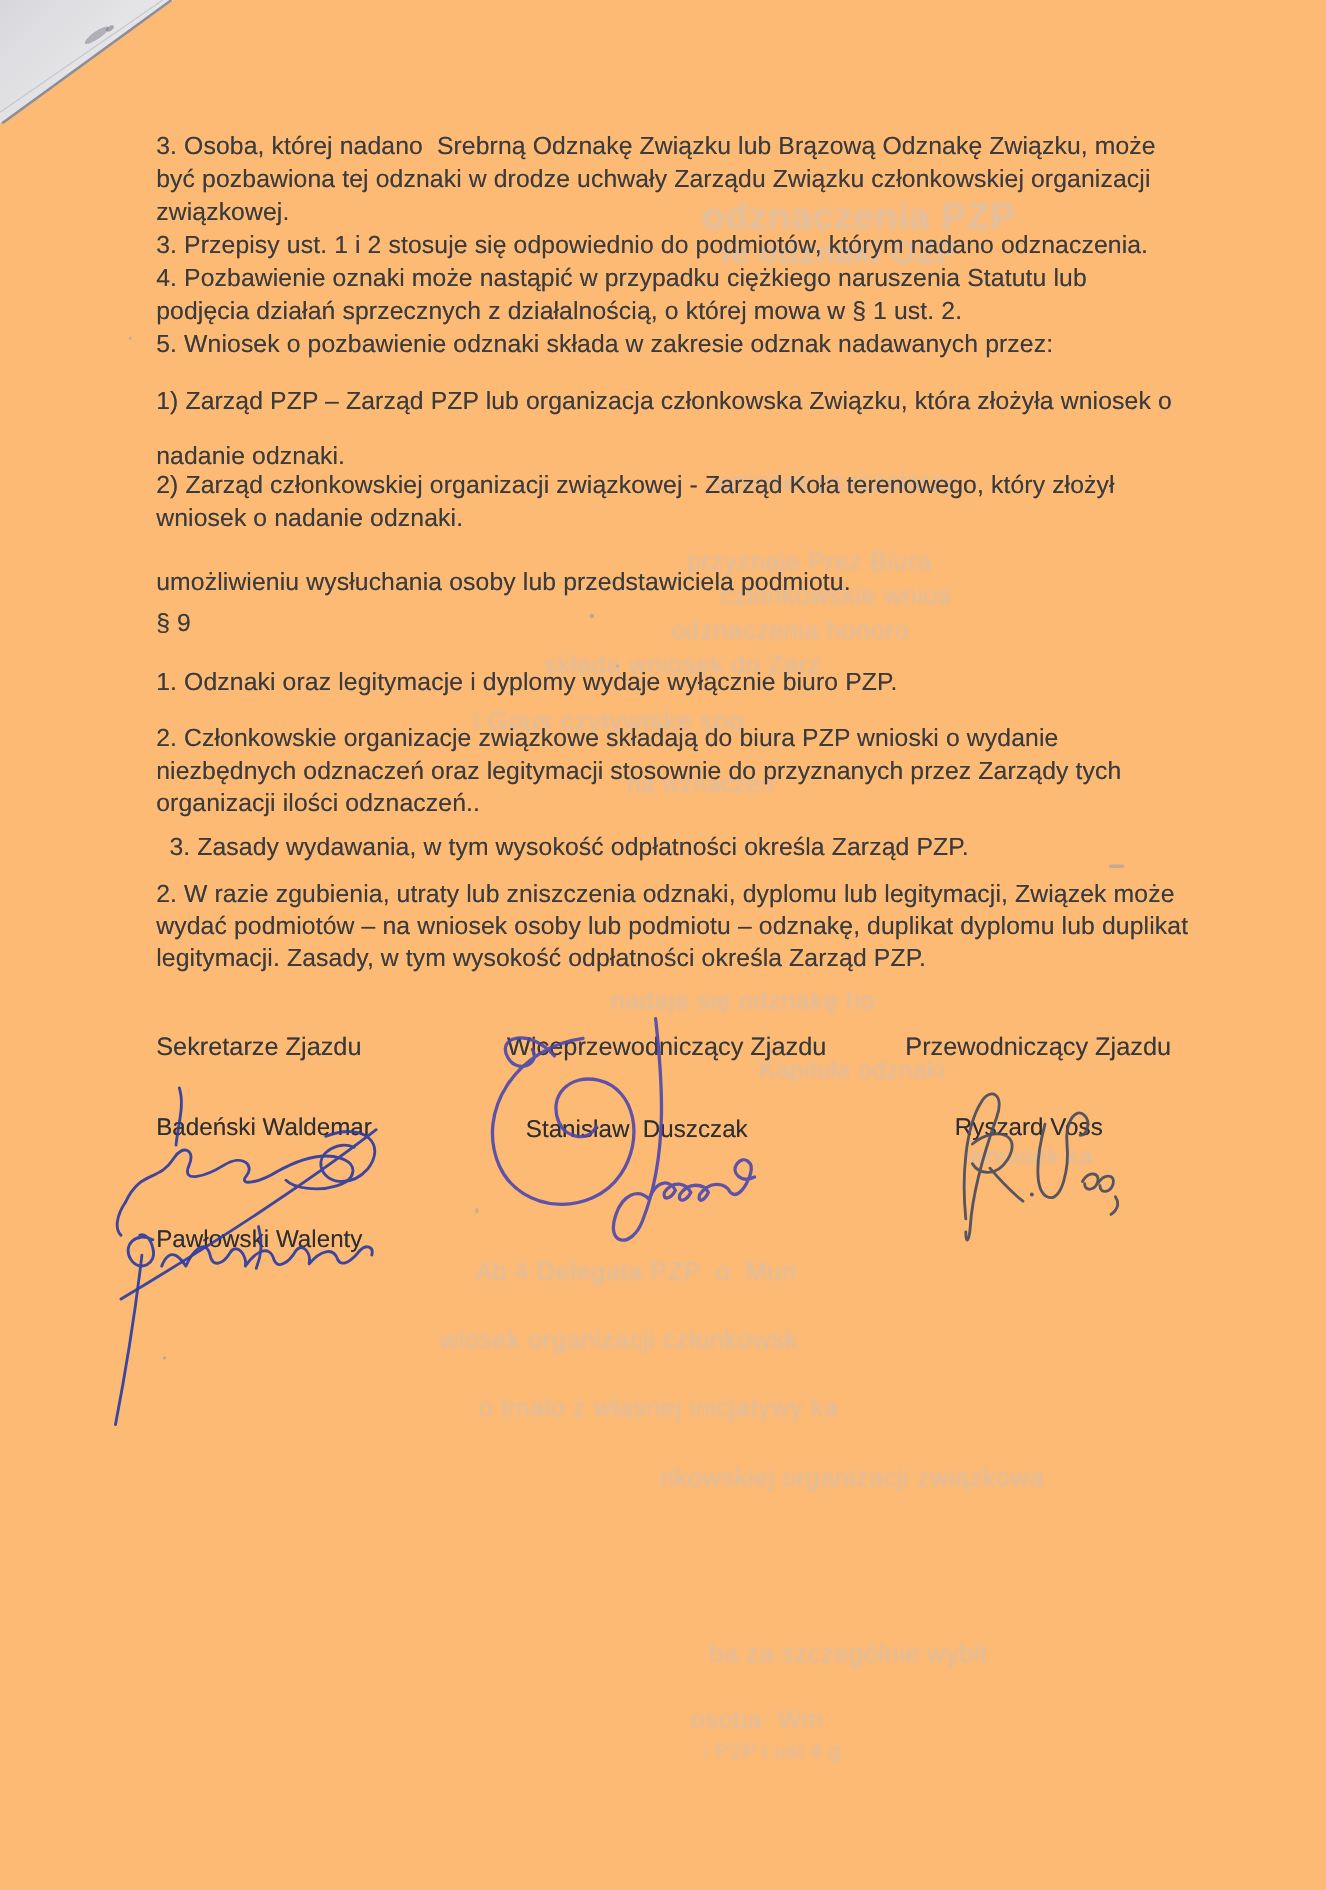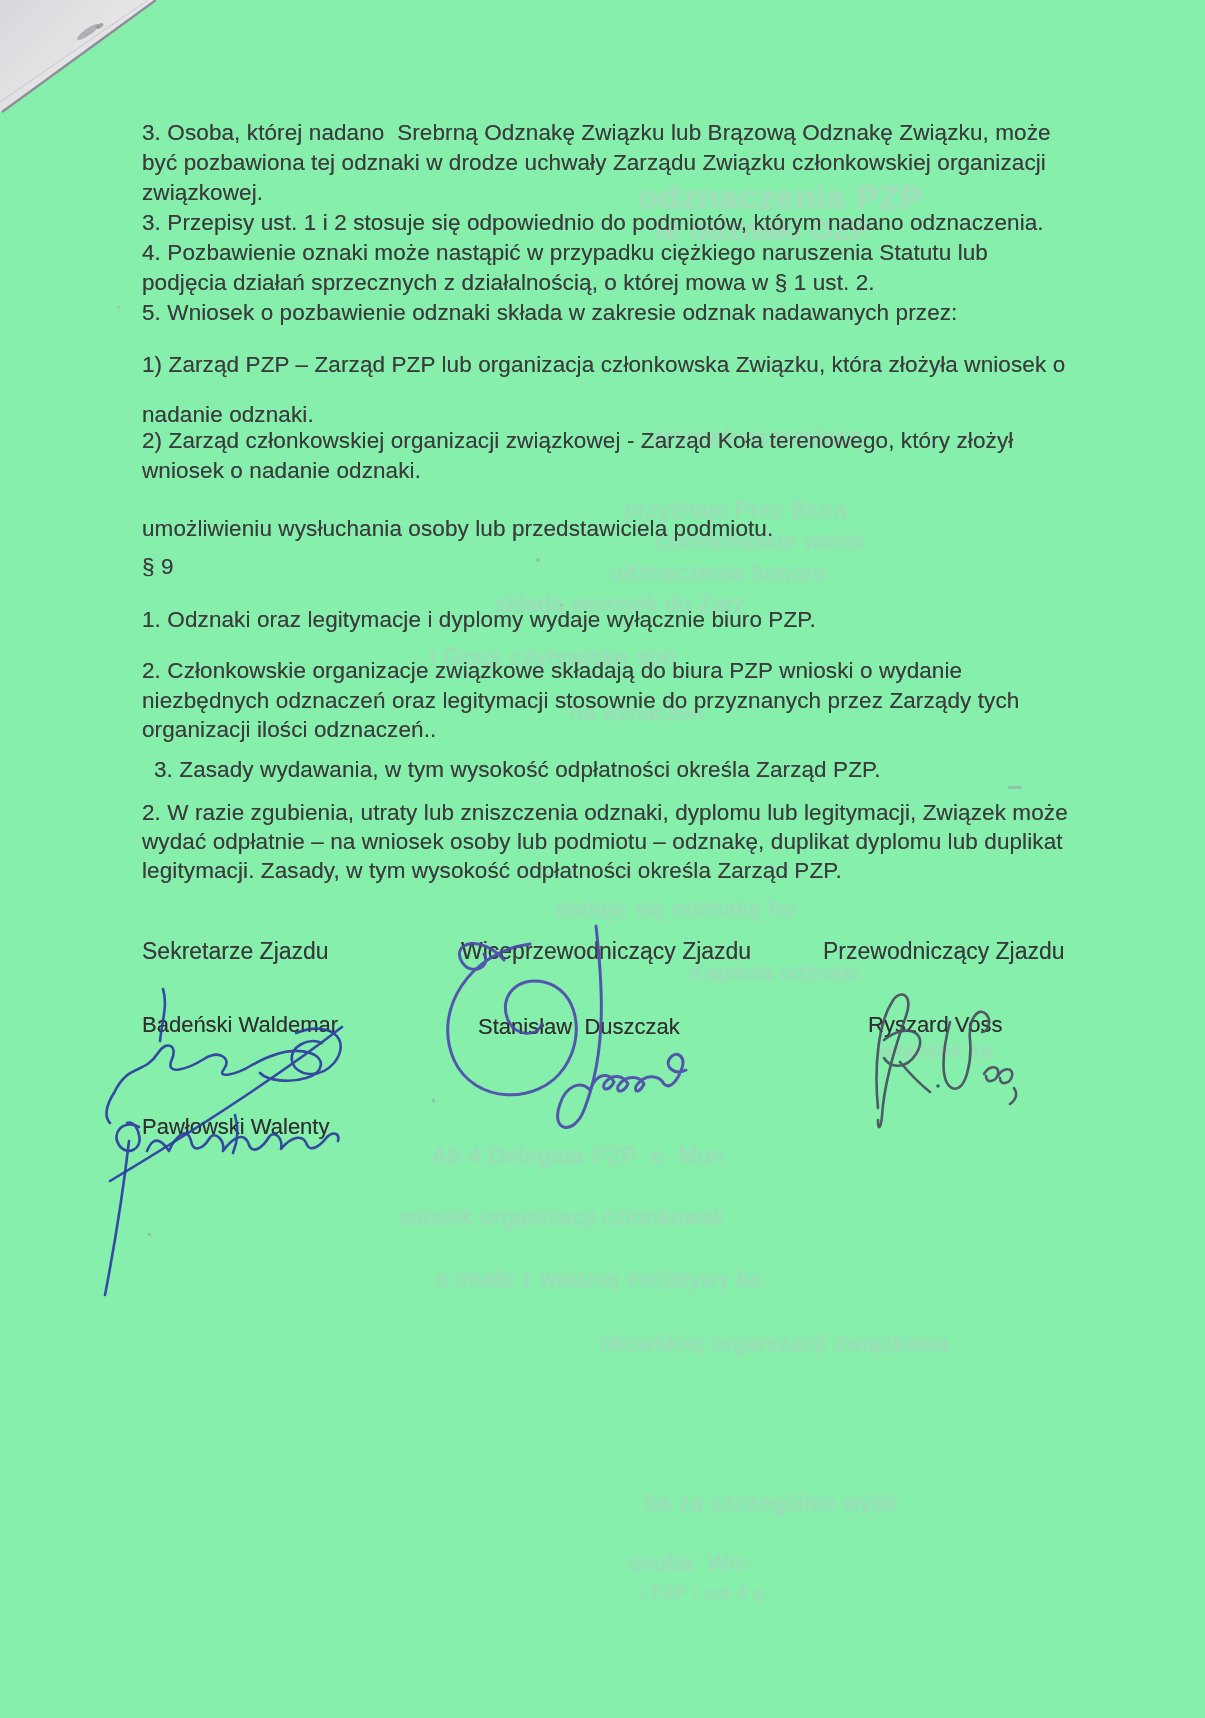--- a/index.html
+++ b/index.html
@@ -1,18 +1,18 @@
 <!DOCTYPE html>
 <html><head>
 <meta charset="utf-8">
 <style>
   html,body{margin:0;padding:0;background:#e9e9e9;}
   .page{
     position:relative;width:1205px;height:1718px;overflow:hidden;
-    background:#86efac;
+    background:#fdba74;
     font-family:"Liberation Sans", sans-serif;
   }
   
   .corner-fold{
     position:absolute;left:0;top:0;width:170px;height:120px;
     clip-path:polygon(0 0,158px 0,0 112px);
     background:linear-gradient(135deg,#d8d8dc 0%,#e4e4e7 45%,#efeff1 100%);
   }
   .corner-svg{position:absolute;left:0;top:0;}
   
@@ -89,21 +89,21 @@
   <div class="line" style="top:426px;">2) Zarząd członkowskiej organizacji związkowej - Zarząd Koła terenowego, który złożył</div>
   <div class="line" style="top:456px;">wniosek o nadanie odznaki.</div>
   <div class="line" style="top:514px;">umożliwieniu wysłuchania osoby lub przedstawiciela podmiotu.</div>
   <div class="line" style="top:552px;">§ 9</div>
   <div class="line" style="top:605px;">1. Odznaki oraz legitymacje i dyplomy wydaje wyłącznie biuro PZP.</div>
   <div class="line" style="top:656px;">2. Członkowskie organizacje związkowe składają do biura PZP wnioski o wydanie</div>
   <div class="line" style="top:715px;">organizacji ilości odznaczeń..</div>
   <div class="line" style="top:686px;">niezbędnych odznaczeń oraz legitymacji stosownie do przyznanych przez Zarządy tych</div>
   <div class="line" style="top:755px;margin-left:12px;">3. Zasady wydawania, w tym wysokość odpłatności określa Zarząd PZP.</div>
   <div class="line" style="top:798px;">2. W razie zgubienia, utraty lub zniszczenia odznaki, dyplomu lub legitymacji, Związek może</div>
-  <div class="line" style="top:827px;">wydać odpłatnie – na wniosek osoby lub podmiotu – odznakę, duplikat dyplomu lub duplikat</div>
+  <div class="line" style="top:827px;">wydać podmiotów – na wniosek osoby lub podmiotu – odznakę, duplikat dyplomu lub duplikat</div>
   <div class="line" style="top:856px;">legitymacji. Zasady, w tym wysokość odpłatności określa Zarząd PZP.</div>
 
   <div class="sig-label" style="left:142px;top:938px;">Sekretarze Zjazdu</div>
   <div class="sig-label" style="left:461px;top:938px;">Wiceprzewodniczący Zjazdu</div>
   <div class="sig-label" style="left:823px;top:938px;">Przewodniczący Zjazdu</div>
 
   <div class="sig-name" style="left:142px;top:990px;">Badeński Waldemar</div>
   <div class="sig-name" style="left:478px;top:992px;">Stanisław  Duszczak</div>
   <div class="sig-name" style="left:868px;top:990px;">Ryszard Voss</div>
   <div class="sig-name" style="left:142px;top:1092px;">Pawłowski Walenty</div>

